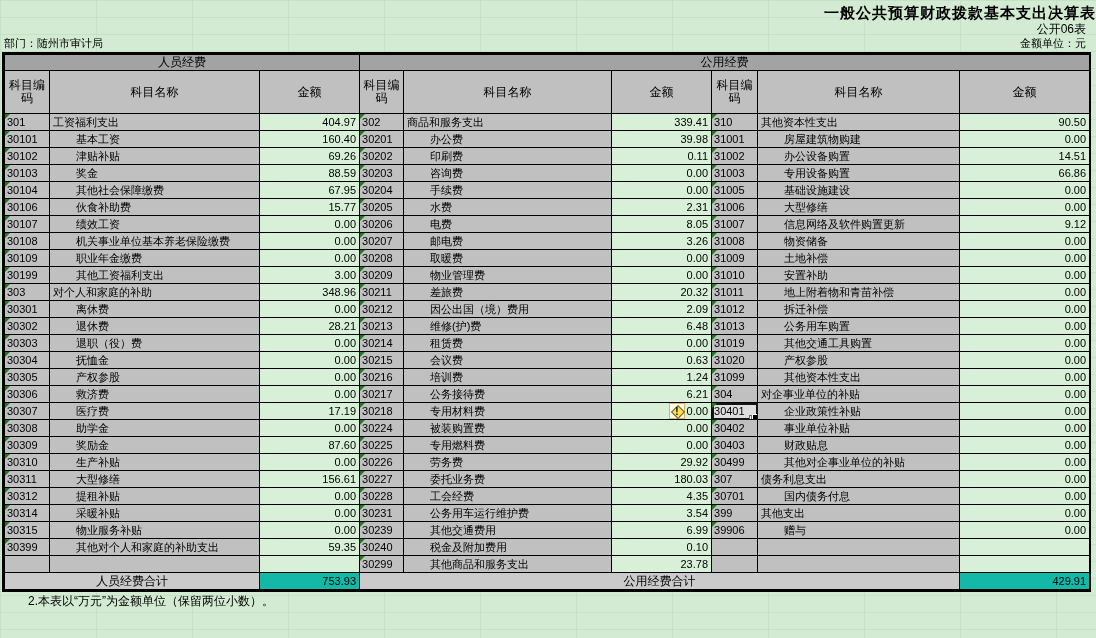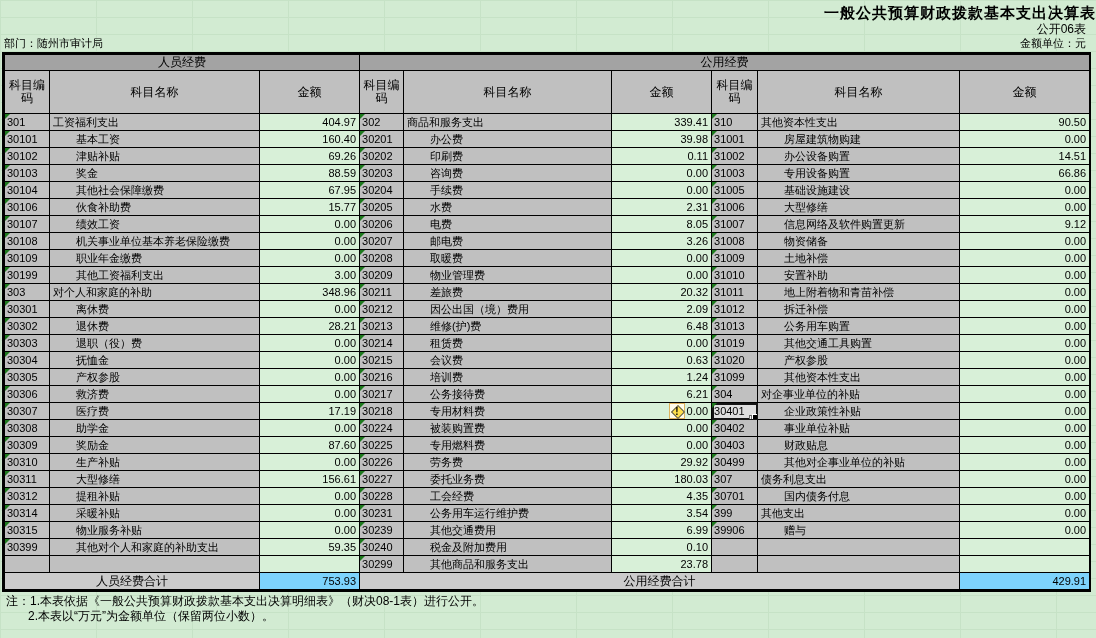--- a/index.html
+++ b/index.html
@@ -23,21 +23,21 @@
   td{border:1px solid #000;height:17px;padding:0 3px;font-size:11px;line-height:15px;
      overflow:hidden;white-space:nowrap;box-sizing:border-box;}
   tr.grouphead td{height:15px;background:#a3a3a3;text-align:center;font-size:12px;padding:0;}
   tr.colhead td{height:30px;background:#c0c0c0;text-align:center;font-size:12px;line-height:13px;
      white-space:normal;vertical-align:middle;padding:8px 2px;}
   td.code{background:#c0c0c0;position:relative;padding-left:2px;}
   td.name{background:#c0c0c0;}
   td.name.sub{padding-left:26px;}
   td.amt{background:#d8f0d8;text-align:right;position:relative;}
   tr.totalrow td.tlabel{background:#cbcbcb;text-align:center;font-size:12px;}
-  tr.totalrow td.amt{background:#7dd3fc;text-align:right;}
+  tr.totalrow td.amt{background:#14b8a6;text-align:right;}
   .flag{position:absolute;top:0;left:0;width:0;height:0;
     border-top:5px solid #1d7a1d;border-right:5px solid transparent;}
   td.selected{background:#dedede;outline:2px solid #151515;outline-offset:-2px;z-index:5;}
   .sel-handle{position:absolute;right:-1px;bottom:-1px;width:4px;height:4px;background:#000;
     border:1px solid #fff;z-index:6;}
   .cell-cursor{position:absolute;right:0px;bottom:-9px;width:13px;height:13px;z-index:9;}
   .cell-cursor:before{content:"";position:absolute;left:0;top:5px;width:13px;height:3px;
     background:#f4f4f4;border:1px solid #6a6a6a;box-sizing:border-box;}
   .cell-cursor:after{content:"";position:absolute;left:5px;top:0;width:3px;height:13px;
     background:#f4f4f4;border:1px solid #6a6a6a;box-sizing:border-box;}
@@ -396,16 +396,15 @@
           <td colspan="2" class="tlabel">人员经费合计</td>
           <td class="amt">753.93</td>
           <td colspan="5" class="tlabel">公用经费合计</td>
           <td class="amt">429.91</td>
         </tr>
       </tbody>
     </table>
   </div>
 
   <div class="notes">
-    <div class="n1">注：1.本表依据《一般公共预算财政拨款基本支出决算明细表》（财决08-1表）进行公开。</div>
     <div class="n2">2.本表以“万元”为金额单位（保留两位小数）。</div>
   </div>
 </div>
 
 </body></html>

